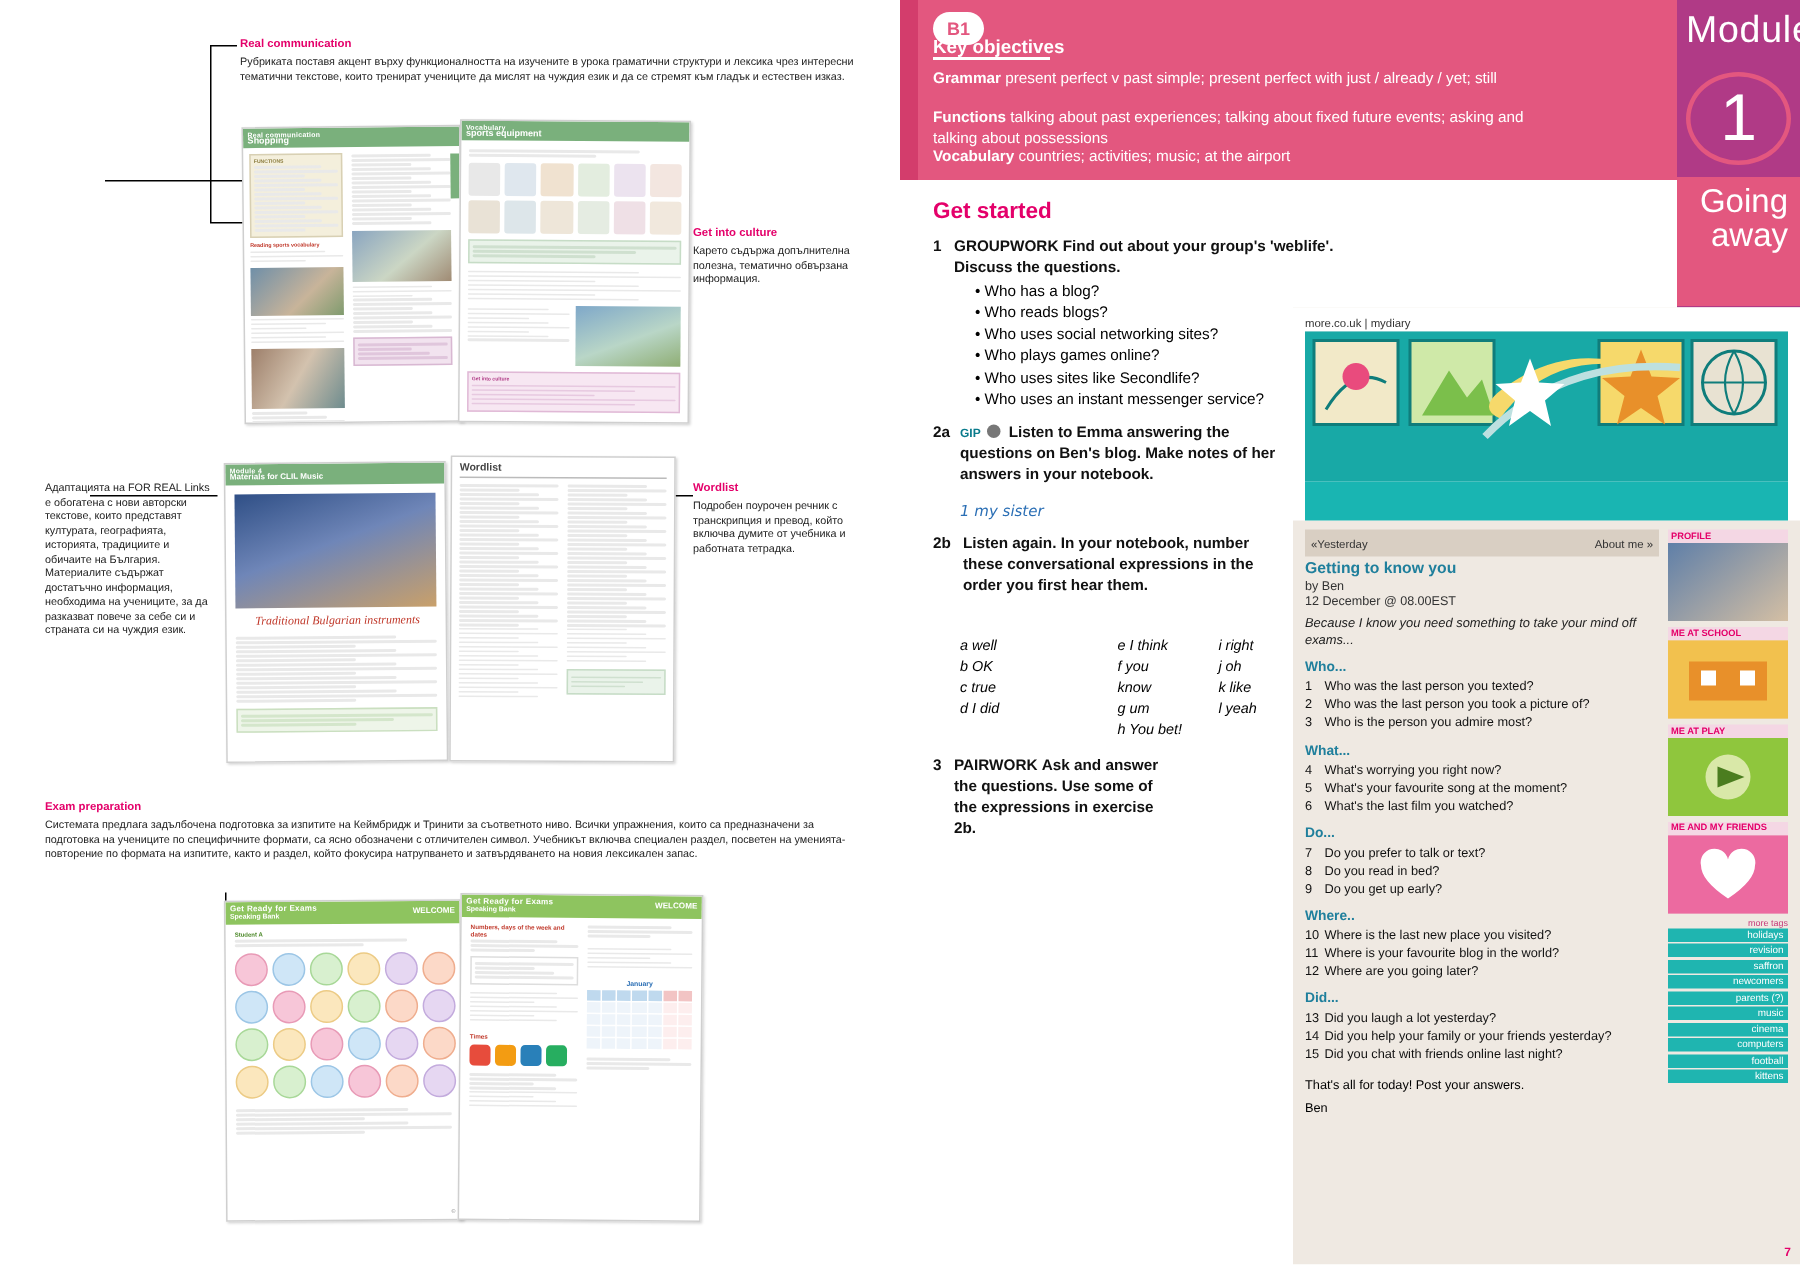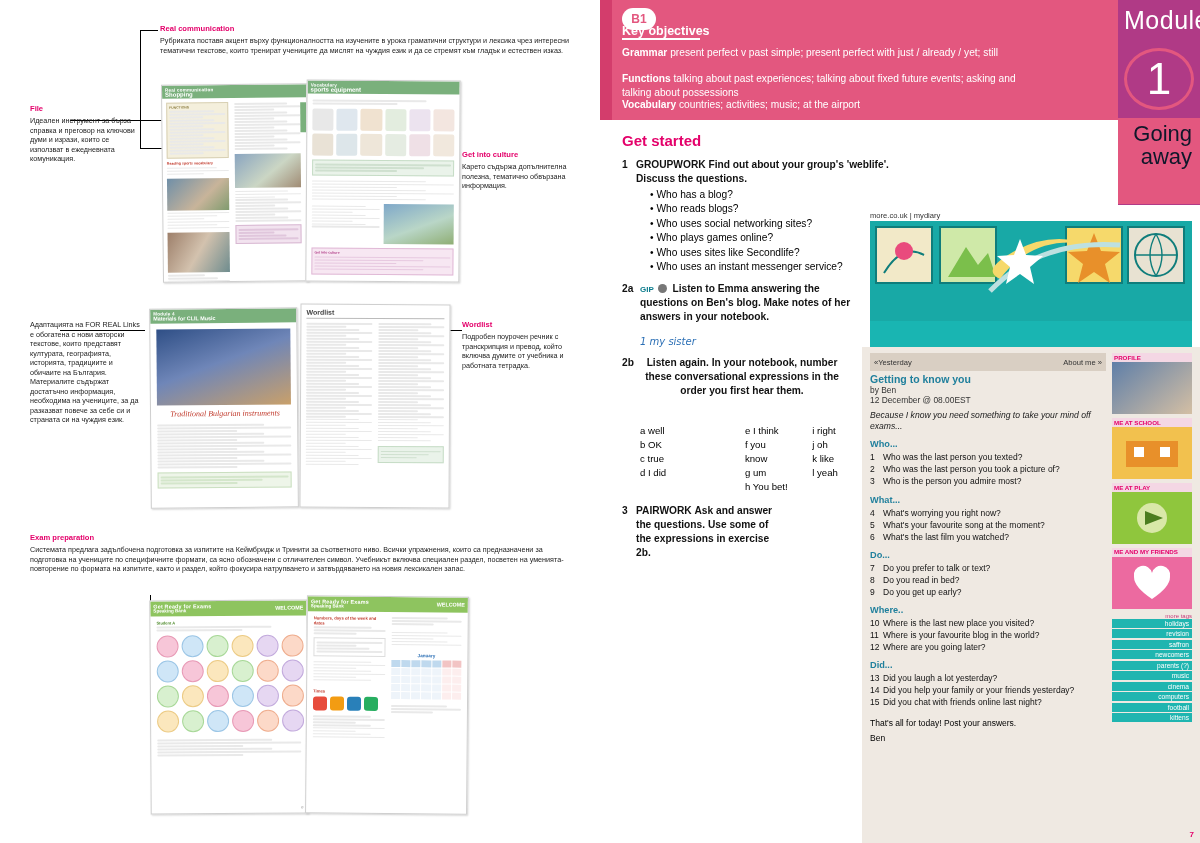--- a/index.html
+++ b/index.html
@@ -37,33 +37,33 @@
   .keyobj{position:absolute;left:22px;top:24px;color:#fff;font-weight:bold;font-size:12.5px;}
   .keyobj-u{position:absolute;left:22px;top:38px;width:78px;height:1.5px;background:#fff;}
   .kv{position:absolute;left:22px;color:#fff;font-size:10.2px;line-height:1.35;width:400px;}
   .kv b{font-weight:bold;}
 
   .modbox{position:absolute;left:518px;top:0;width:82px;height:205px;background:#b03a86;}
   .modbox .mt{position:absolute;left:6px;top:6px;color:#fff;font-size:25px;font-weight:normal;letter-spacing:.5px;}
   .modnum{position:absolute;left:518px;top:40px;width:82px;height:78px;background:#b03a86;display:flex;align-items:center;justify-content:center;}
   .modnum .ring{position:relative;width:64px;height:56px;border:3.5px solid #e3577f;border-radius:50%;display:flex;align-items:center;justify-content:center;}
   .modnum .ring span{font-size:44px;color:#fff;line-height:1;}
-  .modgoing{position:absolute;left:518px;top:118px;width:82px;height:86px;background:#e3577f;color:#0f172a;text-align:right;padding:4px 8px 0 0;box-sizing:border-box;font-size:22px;line-height:1.05;}
+  .modgoing{position:absolute;left:518px;top:118px;width:82px;height:86px;background:#e3577f;color:#ffffff;text-align:right;padding:4px 8px 0 0;box-sizing:border-box;font-size:22px;line-height:1.05;}
 
   .getstarted{position:absolute;left:22px;top:132px;color:#e4006a;font-size:15px;font-weight:bold;}
   .ex{position:absolute;font-size:10.2px;color:#111;line-height:1.38;}
   .ex .n{position:absolute;left:0;top:0;font-weight:bold;}
   .ex .bd{margin-left:14px;}
   .gw{font-weight:bold;font-variant:small-caps;}
   .bul{margin:0;padding:0;list-style:none;}
   .bul li{font-size:10.2px;line-height:1.42;}
   .bul li:before{content:"• ";}
   .hand{font-family:"DejaVu Sans",sans-serif;color:#2b6fb5;font-size:10px;font-style:italic;}
 
-  .twocol{display:flex;gap:22px;}
+  .twocol{display:flex;gap:22px;font-style:italic;}
   .twocol div{font-size:9.6px;line-height:1.45;}
 
   
   .blog{position:absolute;left:262px;top:205px;width:338px;height:638px;background:#efe9e2;}
   .blogtop{position:absolute;left:0;top:0;width:338px;height:142px;background:#ffffff;}
   .urlbar{position:absolute;left:8px;top:6px;font-size:7.6px;color:#333;}
   .bannerbox{position:absolute;left:8px;top:16px;width:322px;height:100px;background:#17a2a0;overflow:hidden;}
   .bannertext{position:absolute;left:8px;top:118px;width:322px;font-size:7.4px;color:#16403f;font-weight:bold;line-height:1.3;}
   .bluebar{position:absolute;left:8px;top:116px;width:322px;height:26px;background:#19b5b2;}
   .blognav{position:absolute;left:8px;top:148px;width:236px;height:18px;background:#d9cfc3;}
@@ -101,24 +101,20 @@
     <div class="lead leadh" style="left:330px;top:160px;width:130px;"></div>
     <div class="lead leadh" style="left:60px;top:330px;width:85px;"></div>
     <div class="lead leadh" style="left:406px;top:330px;width:56px;"></div>
     <div class="lead leadv" style="left:150px;top:595px;height:14px;"></div>
 
     <div class="ann" style="left:160px;top:24px;width:420px;">
       <span class="hd">Real communication</span>
       <span>Рубриката поставя акцент върху функционалността на изучените в урока граматични структури и лексика чрез интересни тематични текстове, които тренират учениците да мислят на чуждия език и да се стремят към гладък и естествен изказ.</span>
     </div>
 
-    <div class="ann" style="left:30px;top:104px;width:108px;">
-      <span class="hd">File</span>
-      <span>Идеален инструмент за бърза справка и преговор на ключови думи и изрази, които се използват в ежедневната комуникация.</span>
-    </div>
 
     <div class="ann" style="left:462px;top:150px;width:114px;">
       <span class="hd">Get into culture</span>
       <span>Карето съдържа допълнителна полезна, тематично обвързана информация.</span>
     </div>
 
     <div class="ann" style="left:462px;top:320px;width:112px;">
       <span class="hd">Wordlist</span>
       <span>Подробен поурочен речник с транскрипция и превод, който включва думите от учебника и работната тетрадка.</span>
     </div>
@@ -615,21 +611,21 @@
       <div class="bd" style="margin-left:18px;">
         <span style="font-size:8px;color:#0a7b8c;font-weight:bold;">GIP</span>
         <span style="display:inline-block;width:9px;height:9px;border-radius:50%;background:#777;vertical-align:-1px;margin:0 3px 0 1px;"></span>
         <b>Listen to Emma answering the questions on Ben's blog. Make notes of her answers in your notebook.</b>
       </div>
     </div>
     <div class="hand" style="position:absolute;left:40px;top:336px;">1  my sister</div>
 
     <div class="ex" style="left:22px;top:356px;width:220px;">
       <span class="n">2b</span>
-      <div class="bd" style="margin-left:20px;text-align:center;">
+      <div class="bd" style="margin-left:20px;">
         <b>Listen again. In your notebook, number these conversational expressions in the order you first hear them.</b>
       </div>
     </div>
     <div class="twocol" style="position:absolute;left:40px;top:424px;width:210px;">
       <div style="width:62px;">
         <div>a  well</div>
         <div>b  OK</div>
         <div>c  true</div>
         <div>d  I did</div>
       </div>

